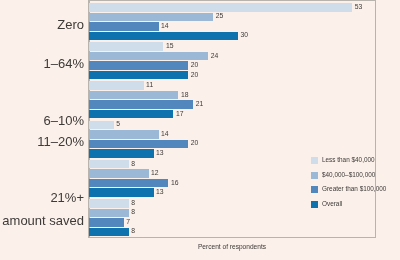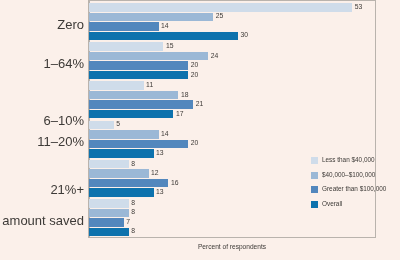--- a/index.html
+++ b/index.html
@@ -186,21 +186,21 @@
         <div class="bar-row" style="top: 19px;">
           <div class="bar s2" style="width: 99.3103px; background: rgb(82, 135, 189);"></div>
           <span class="bar-value">20</span>
         </div>
         <div class="bar-row" style="top: 28.5px;">
           <div class="bar s3" style="width: 64.5517px; background: rgb(13, 114, 173);"></div>
           <span class="bar-value">13</span>
         </div>
       </div>
       <div class="cat-group" style="top: 159.8px;">
-        <div class="cat-label" style="top: 23px;">21%+</div>
+        <div class="cat-label" style="top: 31px;">21%+</div>
         <div class="bar-row" style="top: 0px;">
           <div class="bar s0" style="width: 39.7241px; background: rgb(207, 220, 234);"></div>
           <span class="bar-value">8</span>
         </div>
         <div class="bar-row" style="top: 9.5px;">
           <div class="bar s1" style="width: 59.5862px; background: rgb(155, 184, 214);"></div>
           <span class="bar-value">12</span>
         </div>
         <div class="bar-row" style="top: 19px;">
           <div class="bar s2" style="width: 79.4483px; background: rgb(82, 135, 189);"></div>

